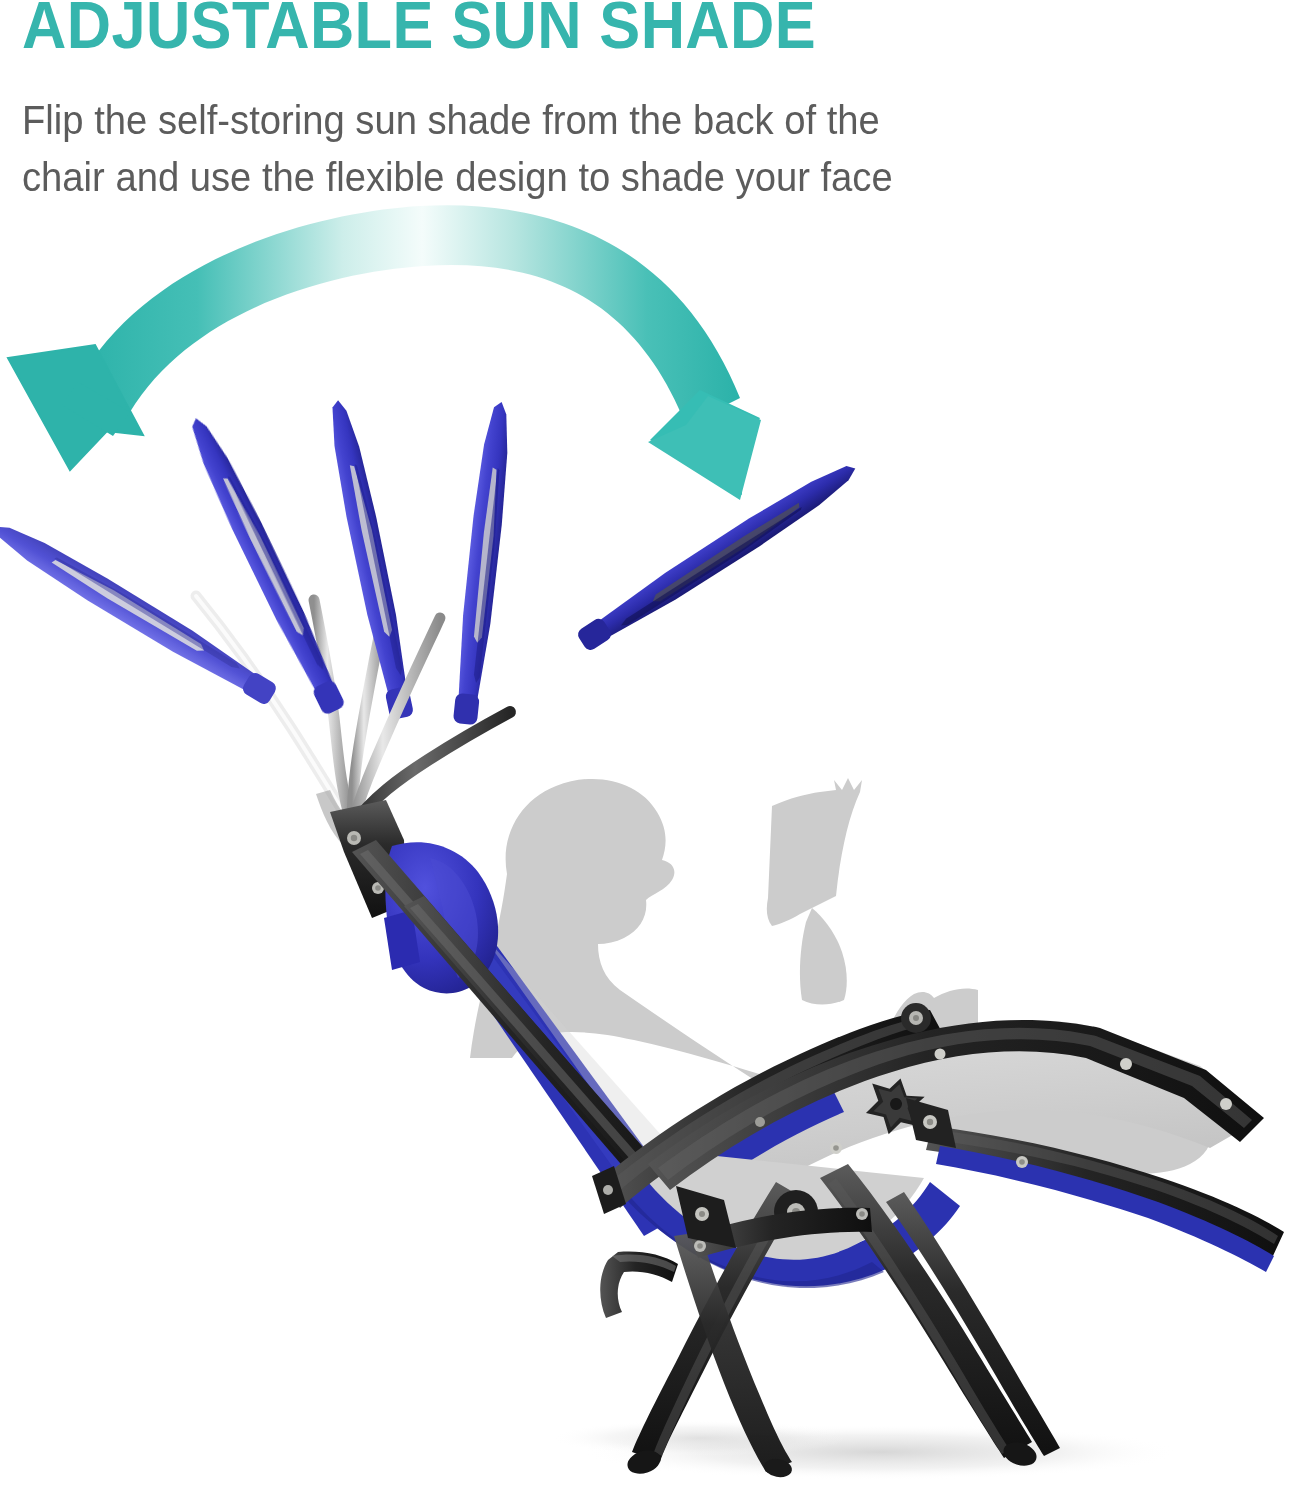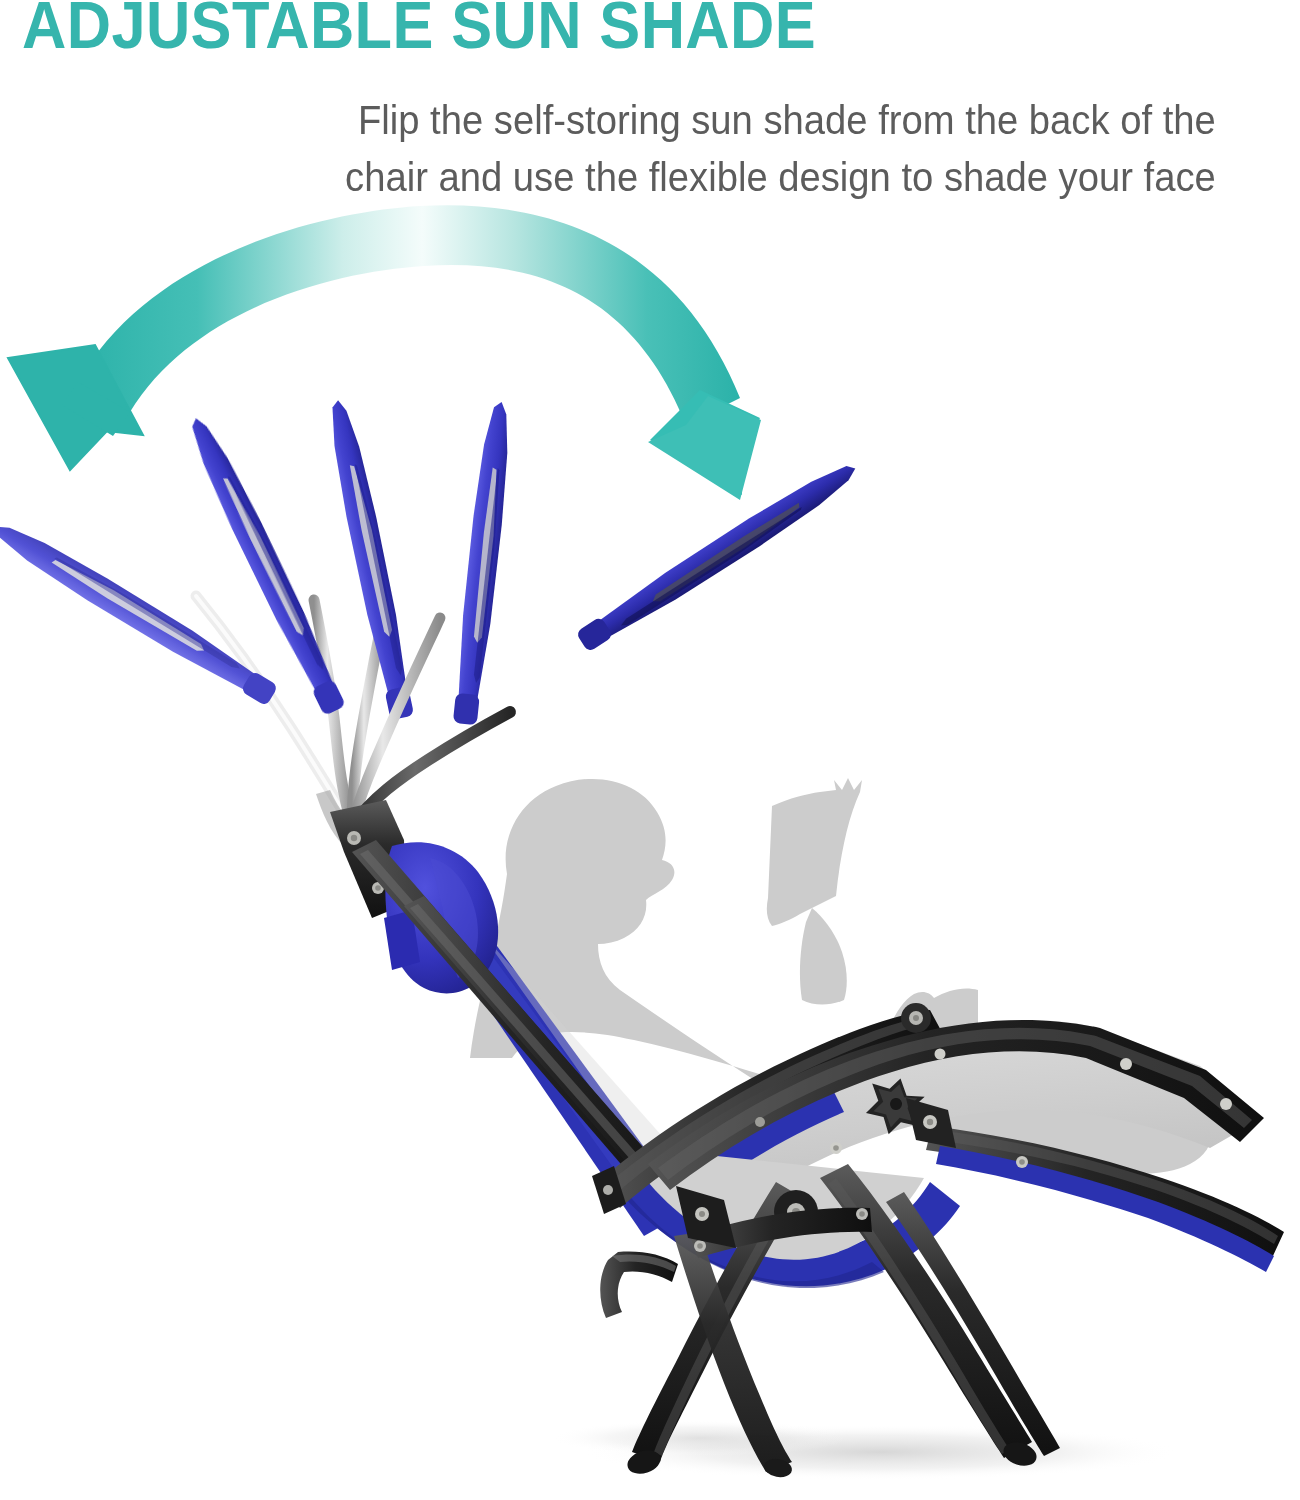--- a/index.html
+++ b/index.html
@@ -20,21 +20,20 @@
   }
 
   
   #header {
     position: absolute;
     left: 0;
     top: 0;
     width: 1300px;
     height: 210px;
     z-index: 40;
-    text-align: right;
   }
   #headline {
     position: absolute;
     left: 22px;
     top: -13px;
     font-size: 66px;
     line-height: 76px;
     font-weight: 700;
     letter-spacing: 0.4px;
     color: #36b5ad;

